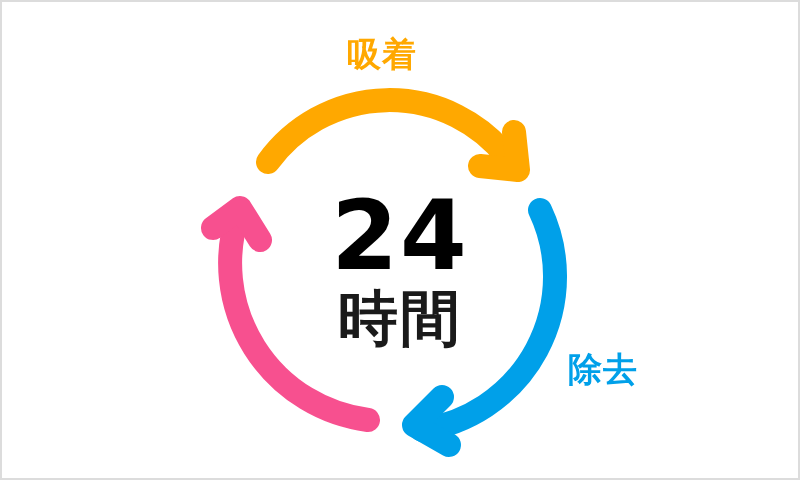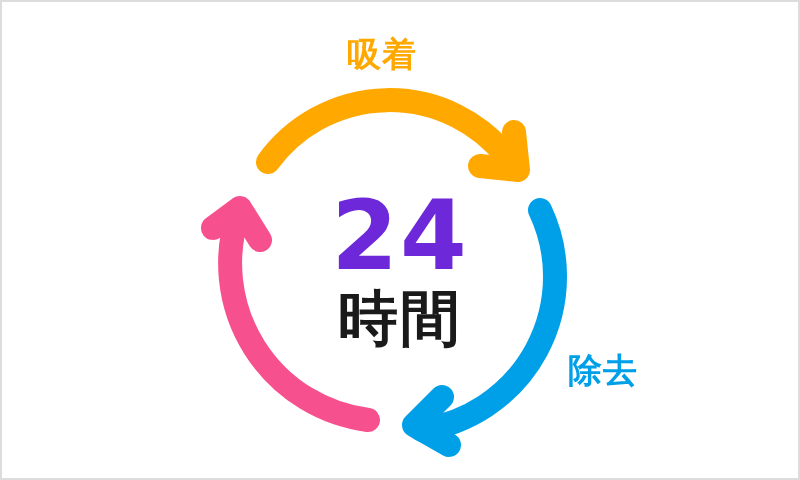--- a/index.html
+++ b/index.html
@@ -23,21 +23,21 @@
   .label-top { left: 345px; top: 35px; }
   .label-right { left: 566px; top: 351px; }
   .label-left { left: 125px; top: 351px; }
   .center-number {
     position: absolute;
     left: 0; width: 796px; top: 186px;
     text-align: center;
     font-weight: bold;
     font-size: 96px;
     line-height: 1;
-    color: #6d28d9;
+    color: #000000;
     letter-spacing: 2px;
   }
   .center-unit {
     position: absolute;
     left: 0; width: 796px; top: 286px;
     text-align: center;
     font-weight: bold;
     font-size: 60px;
     line-height: 1;
     color: #1a1a1a;
@@ -60,17 +60,17 @@
       <path d="M 440 395 L 412 423 L 447 443" fill="none" stroke="#00a0e9" stroke-width="24" stroke-linecap="round" stroke-linejoin="round"></path>
     </g>
 
     <g>
       <path d="M 366 418 A 158 158 0 0 1 236 212" fill="none" stroke="#f7508f" stroke-width="24" stroke-linecap="round"></path>
       <path d="M 211 226 L 238 206 L 258 238" fill="none" stroke="#f7508f" stroke-width="24" stroke-linecap="round" stroke-linejoin="round"></path>
     </g>
   </svg>
 
   <div class="label label-top" style="color:#ffa800;">吸着</div>
-  <div class="label label-right" style="color:#00a0e9;">除去</div>
+  <div class="label label-right" style="color:#00a0e9;font-family:Liberation Serif, serif;">除去</div>
 
   <div class="center-number">24</div>
   <div class="center-unit">時間</div>
 </div>
 
 </body></html>

